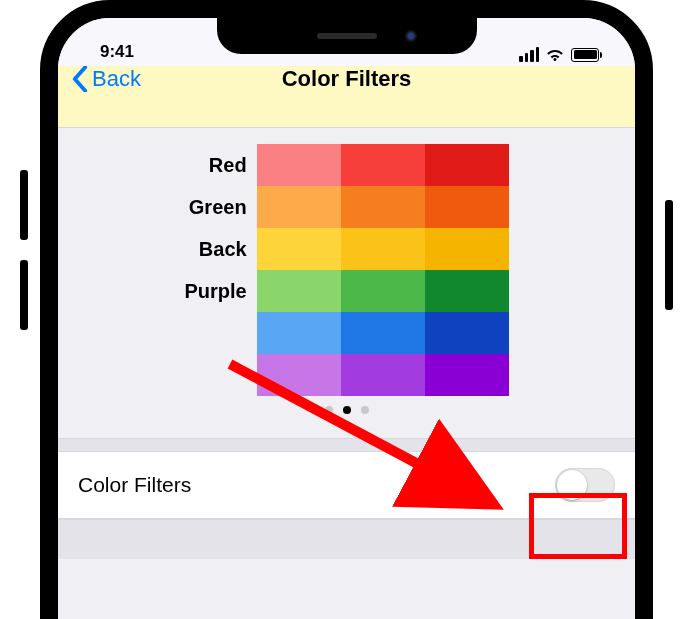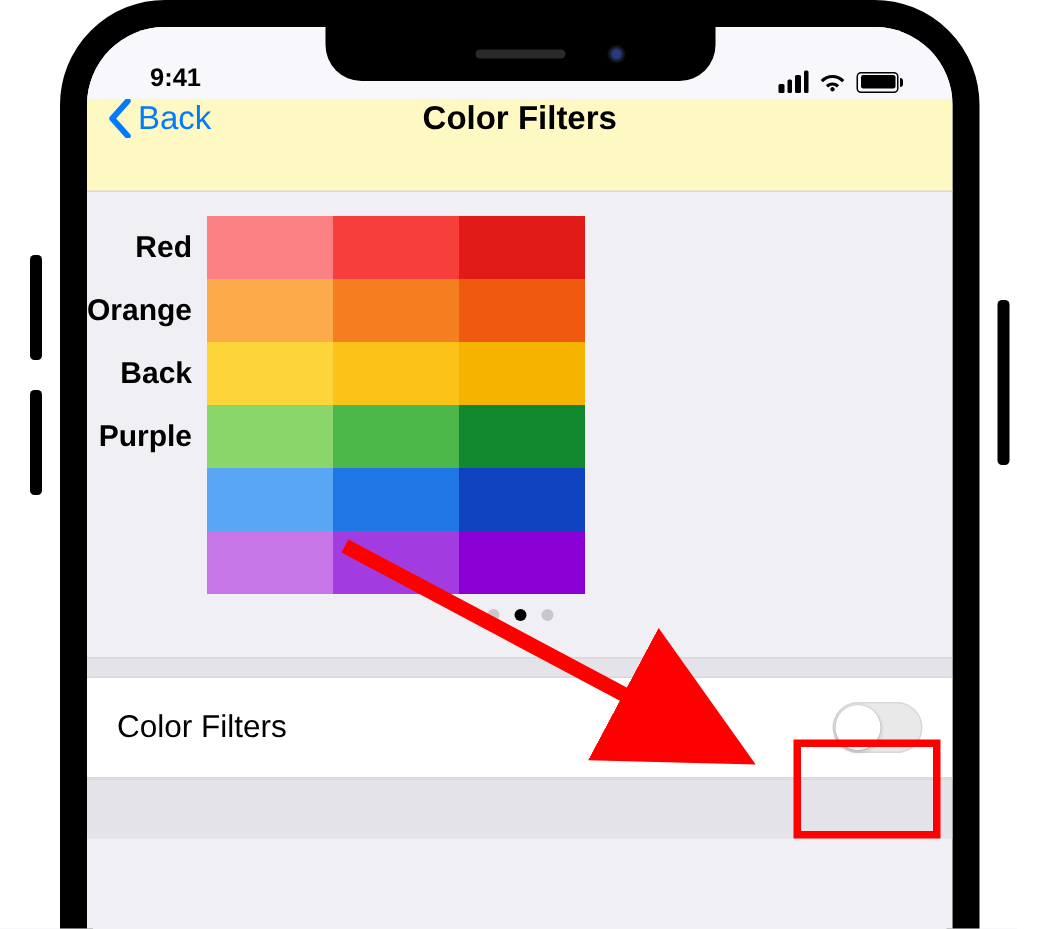--- a/index.html
+++ b/index.html
@@ -127,20 +127,21 @@
       color:#000;
     }
 
     
     .content {
       padding: 16px 0 10px 0;
       background:#f0eff4;
     }
     .grid {
       display:flex;
+      justify-content:center;
       gap: 0;
     }
     .labels-col {
       display:flex;
       flex-direction:column;
       justify-content:flex-start;
       text-align:right;
       padding-right:10px;
     }
     .labels-col div {
@@ -261,21 +262,21 @@
           </svg>
         <span>Back</span>
       </div>
       <div class="title">Color Filters</div>
     </div>
 
     <div class="content">
       <div class="grid">
         <div class="labels-col" id="labels-col">
             <div>Red</div>
-            <div>Orange</div>
+            <div>Green</div>
             <div>Back</div>
             <div>Purple</div>
           </div>
         <div class="swatch-col" id="col0">
             <div class="sw" style="background: rgb(251, 128, 131);"></div>
             <div class="sw" style="background: rgb(252, 170, 74);"></div>
             <div class="sw" style="background: rgb(253, 212, 58);"></div>
             <div class="sw" style="background: rgb(138, 214, 107);"></div>
             <div class="sw" style="background: rgb(89, 167, 244);"></div>
             <div class="sw" style="background: rgb(199, 118, 231);"></div>

